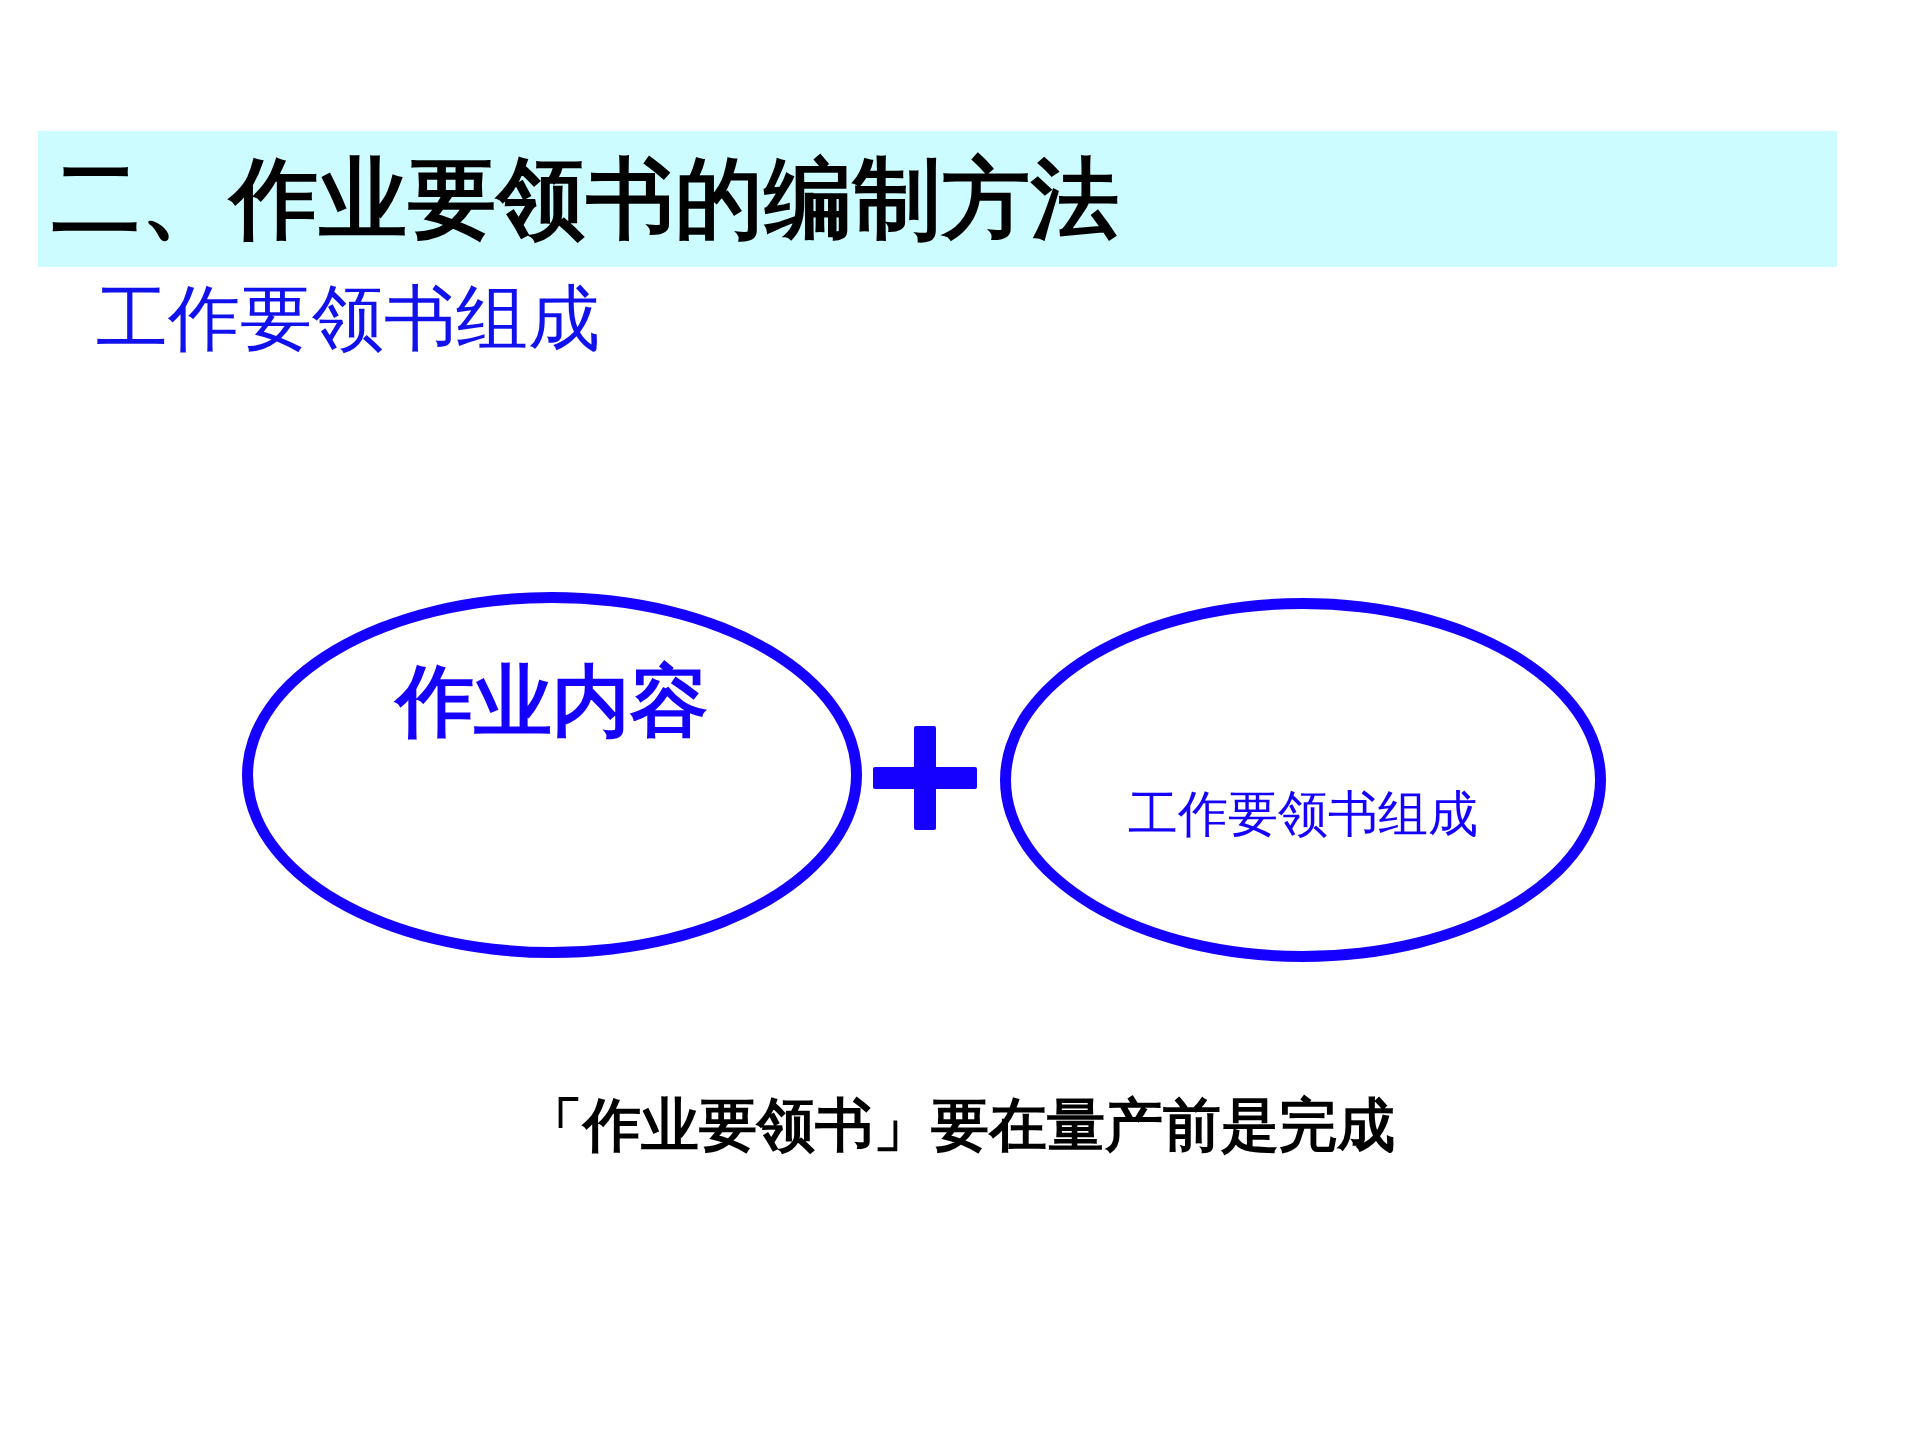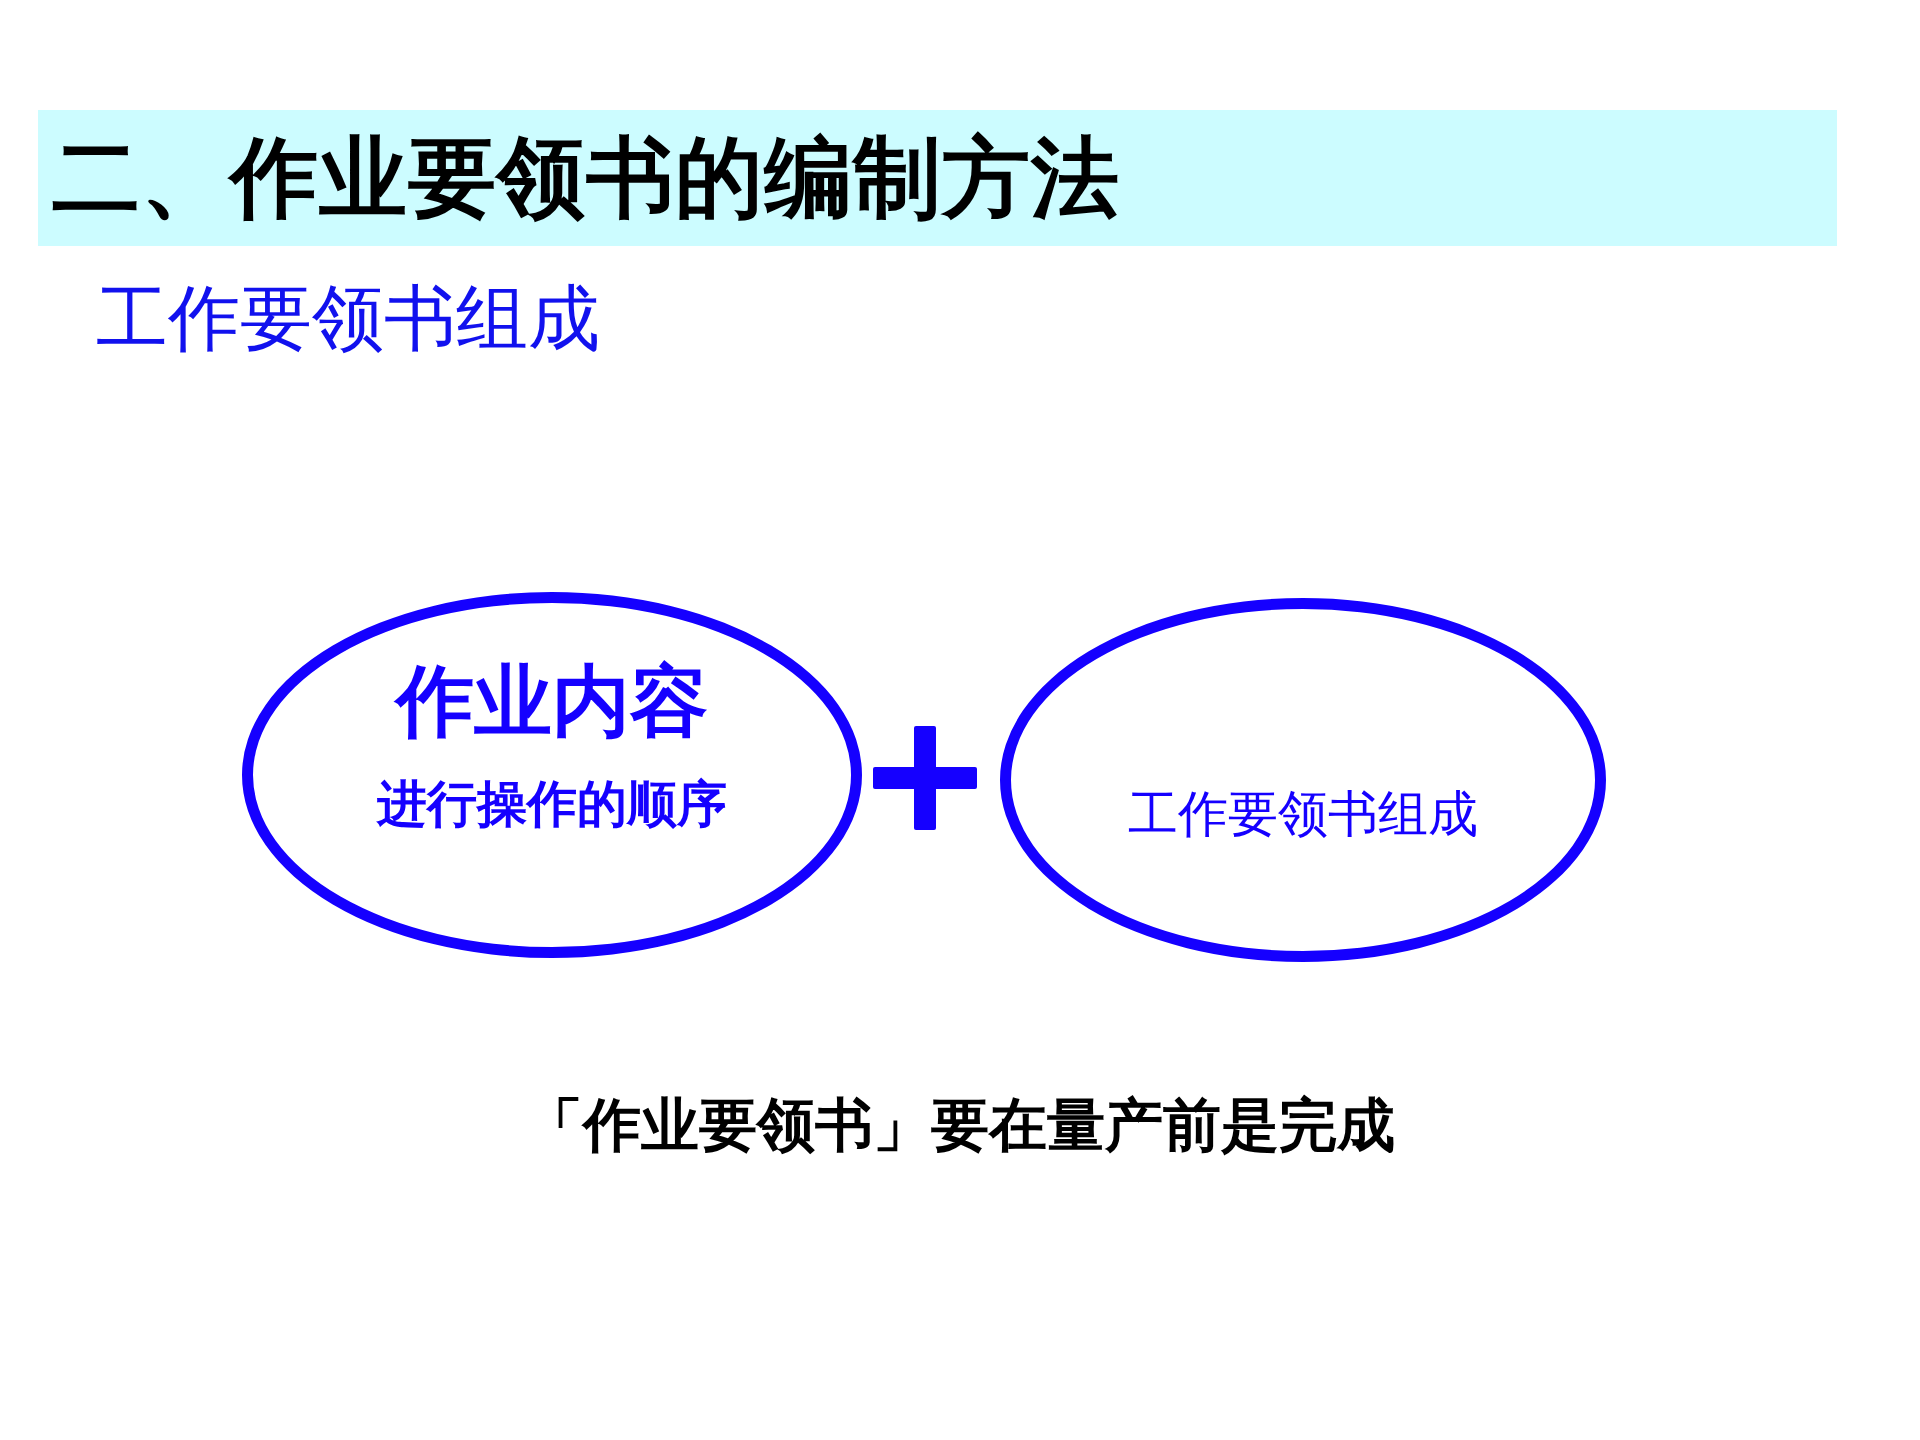--- a/index.html
+++ b/index.html
@@ -17,21 +17,21 @@
     position: relative;
     width: 1920px;
     height: 1440px;
     background: #ffffff;
   }
 
   
   .title-banner {
     position: absolute;
     left: 38px;
-    top: 110px;
+    top: 131px;
     width: 1799px;
     height: 136px;
     background: #ccfcff;
   }
   .title-text {
     position: absolute;
     left: 14px;
     top: 50%;
     transform: translateY(-50%);
     font-family: "Liberation Sans", "DejaVu Sans", sans-serif;
@@ -162,21 +162,20 @@
   <div class="title-banner">
     <div class="title-text">二、作业要领书的编制方法</div>
   </div>
 
   <div class="sub-heading">工作要领书组成</div>
 
   <div class="diagram">
 
     <div class="ellipse ellipse-left">
       <div class="ellipse-label main">作业内容</div>
-      <div class="ellipse-label sub">进行操作的顺序</div>
     </div>
 
     <div class="plus-sign">
       <div class="bar-h"></div>
       <div class="bar-v"></div>
     </div>
 
     <div class="ellipse ellipse-right">
       <div class="ellipse-label sub">工作要领书组成</div>
     </div>

